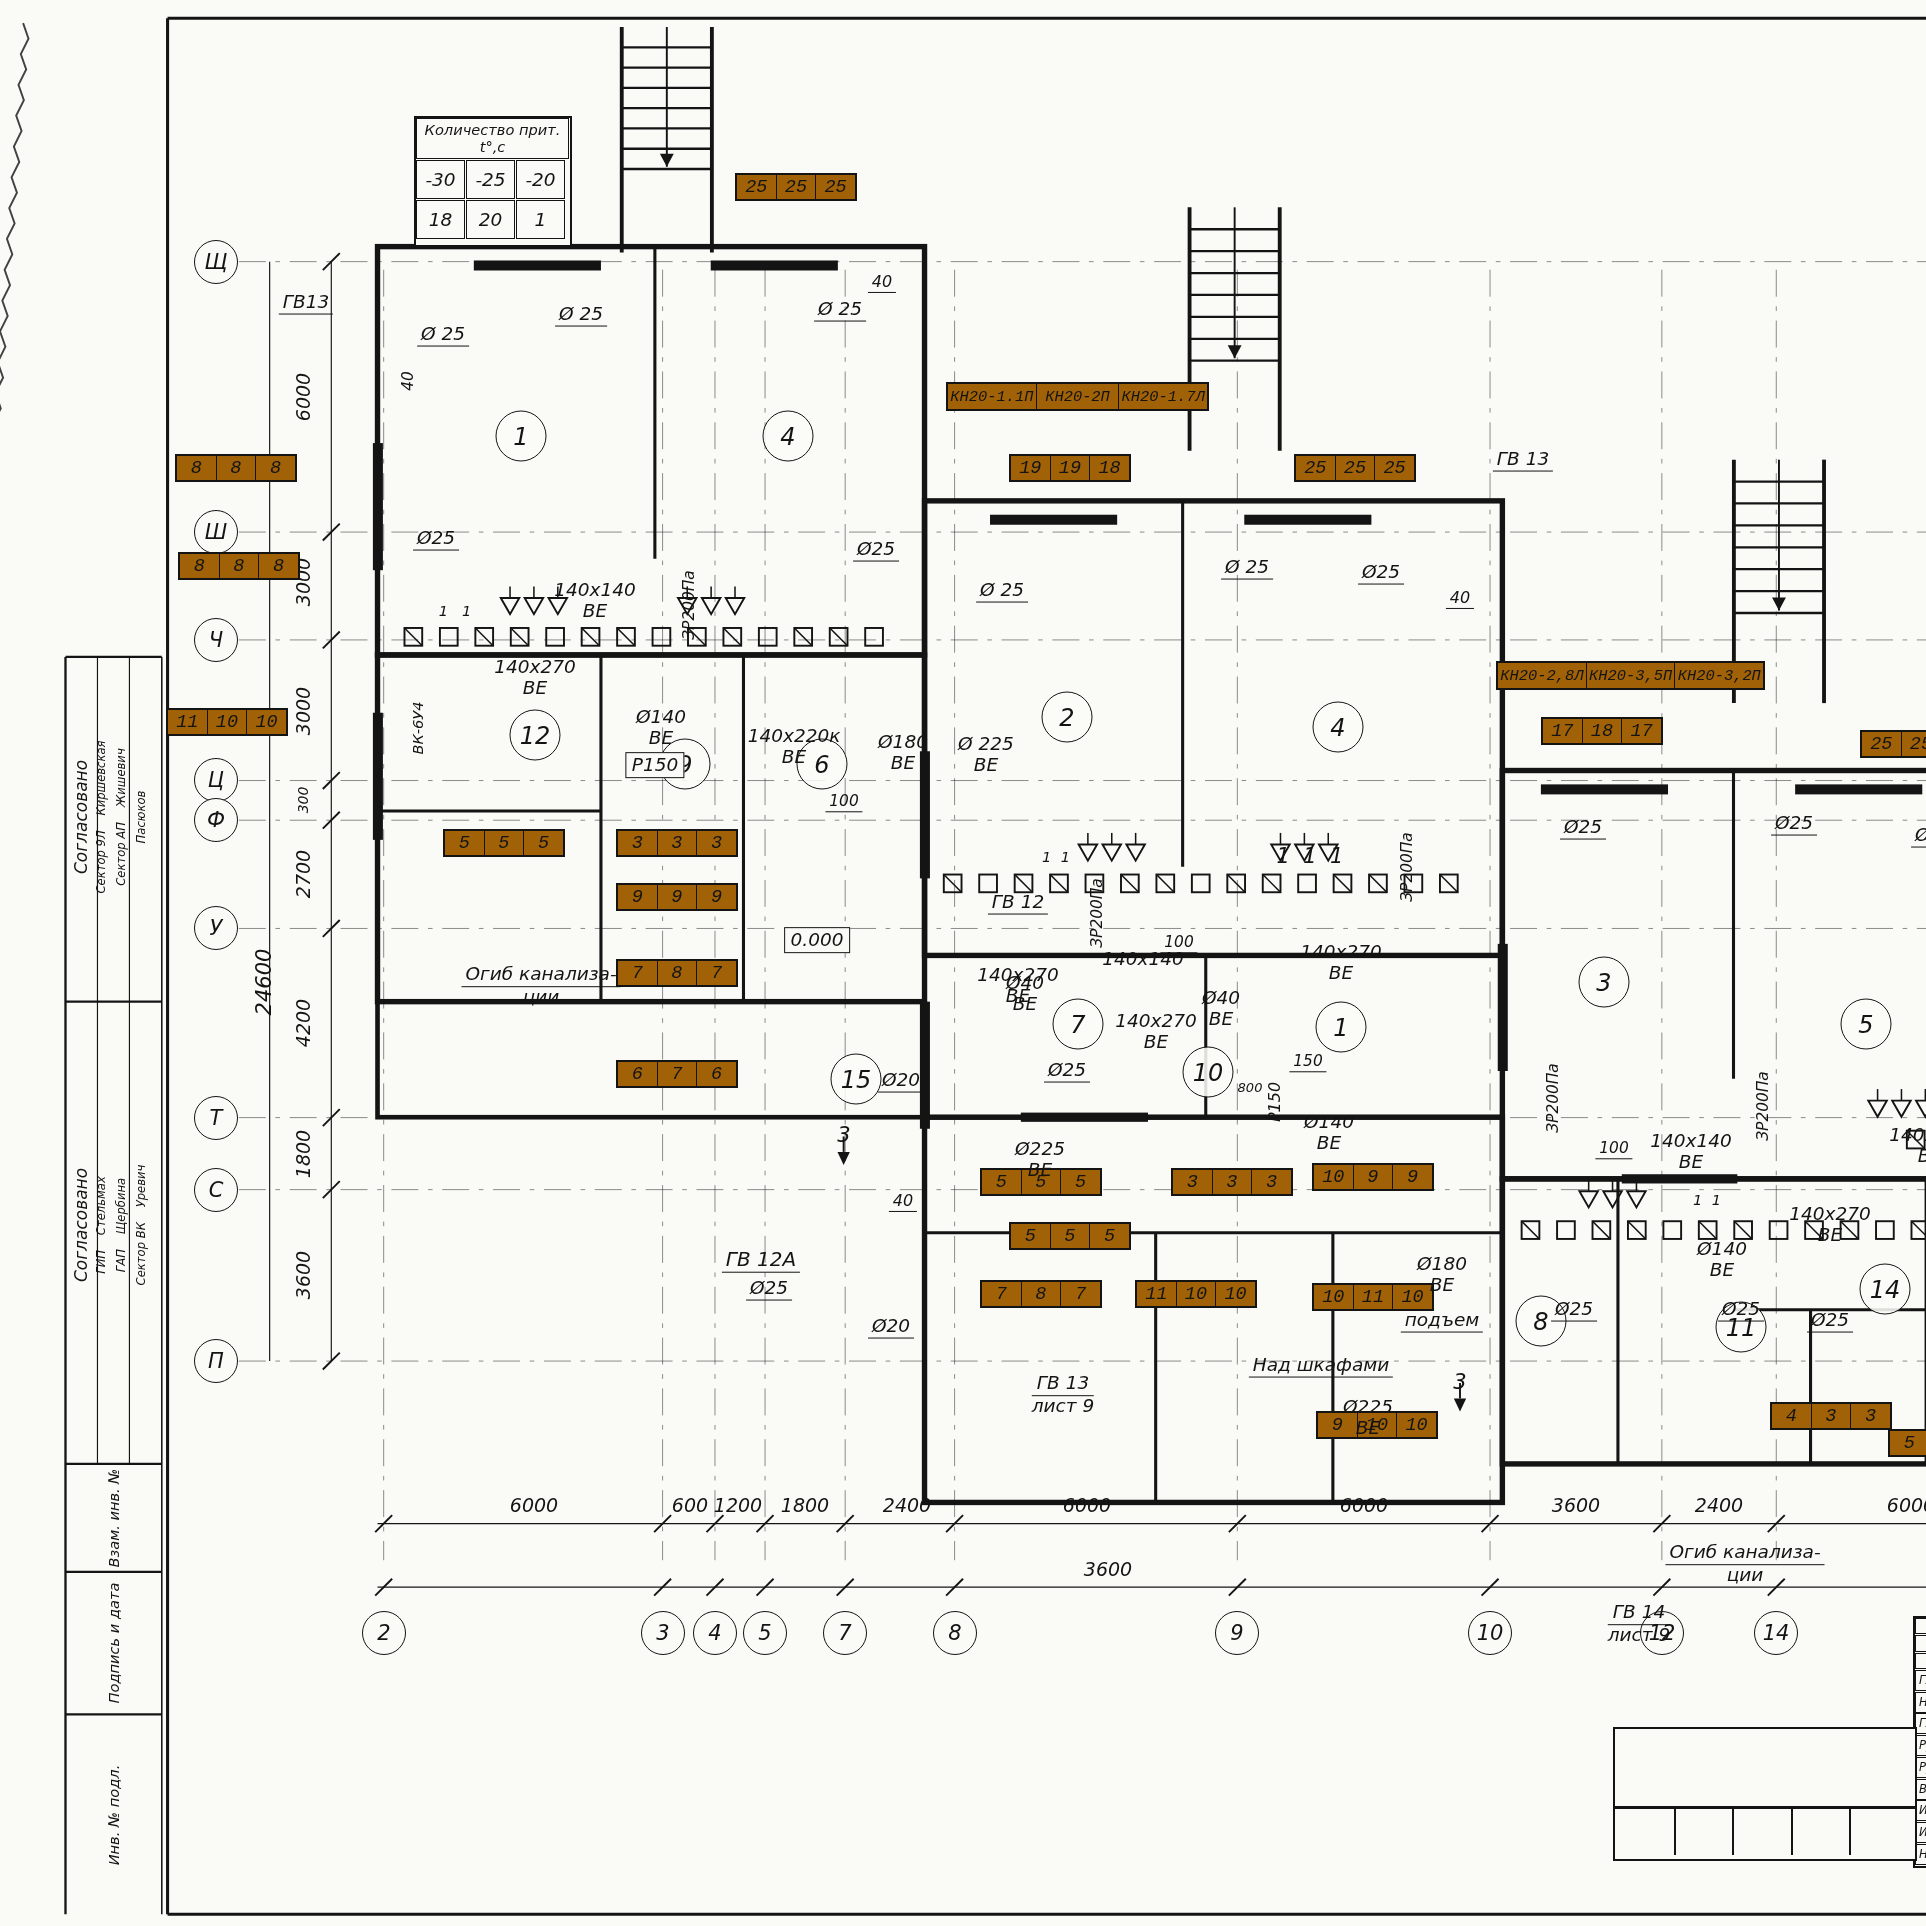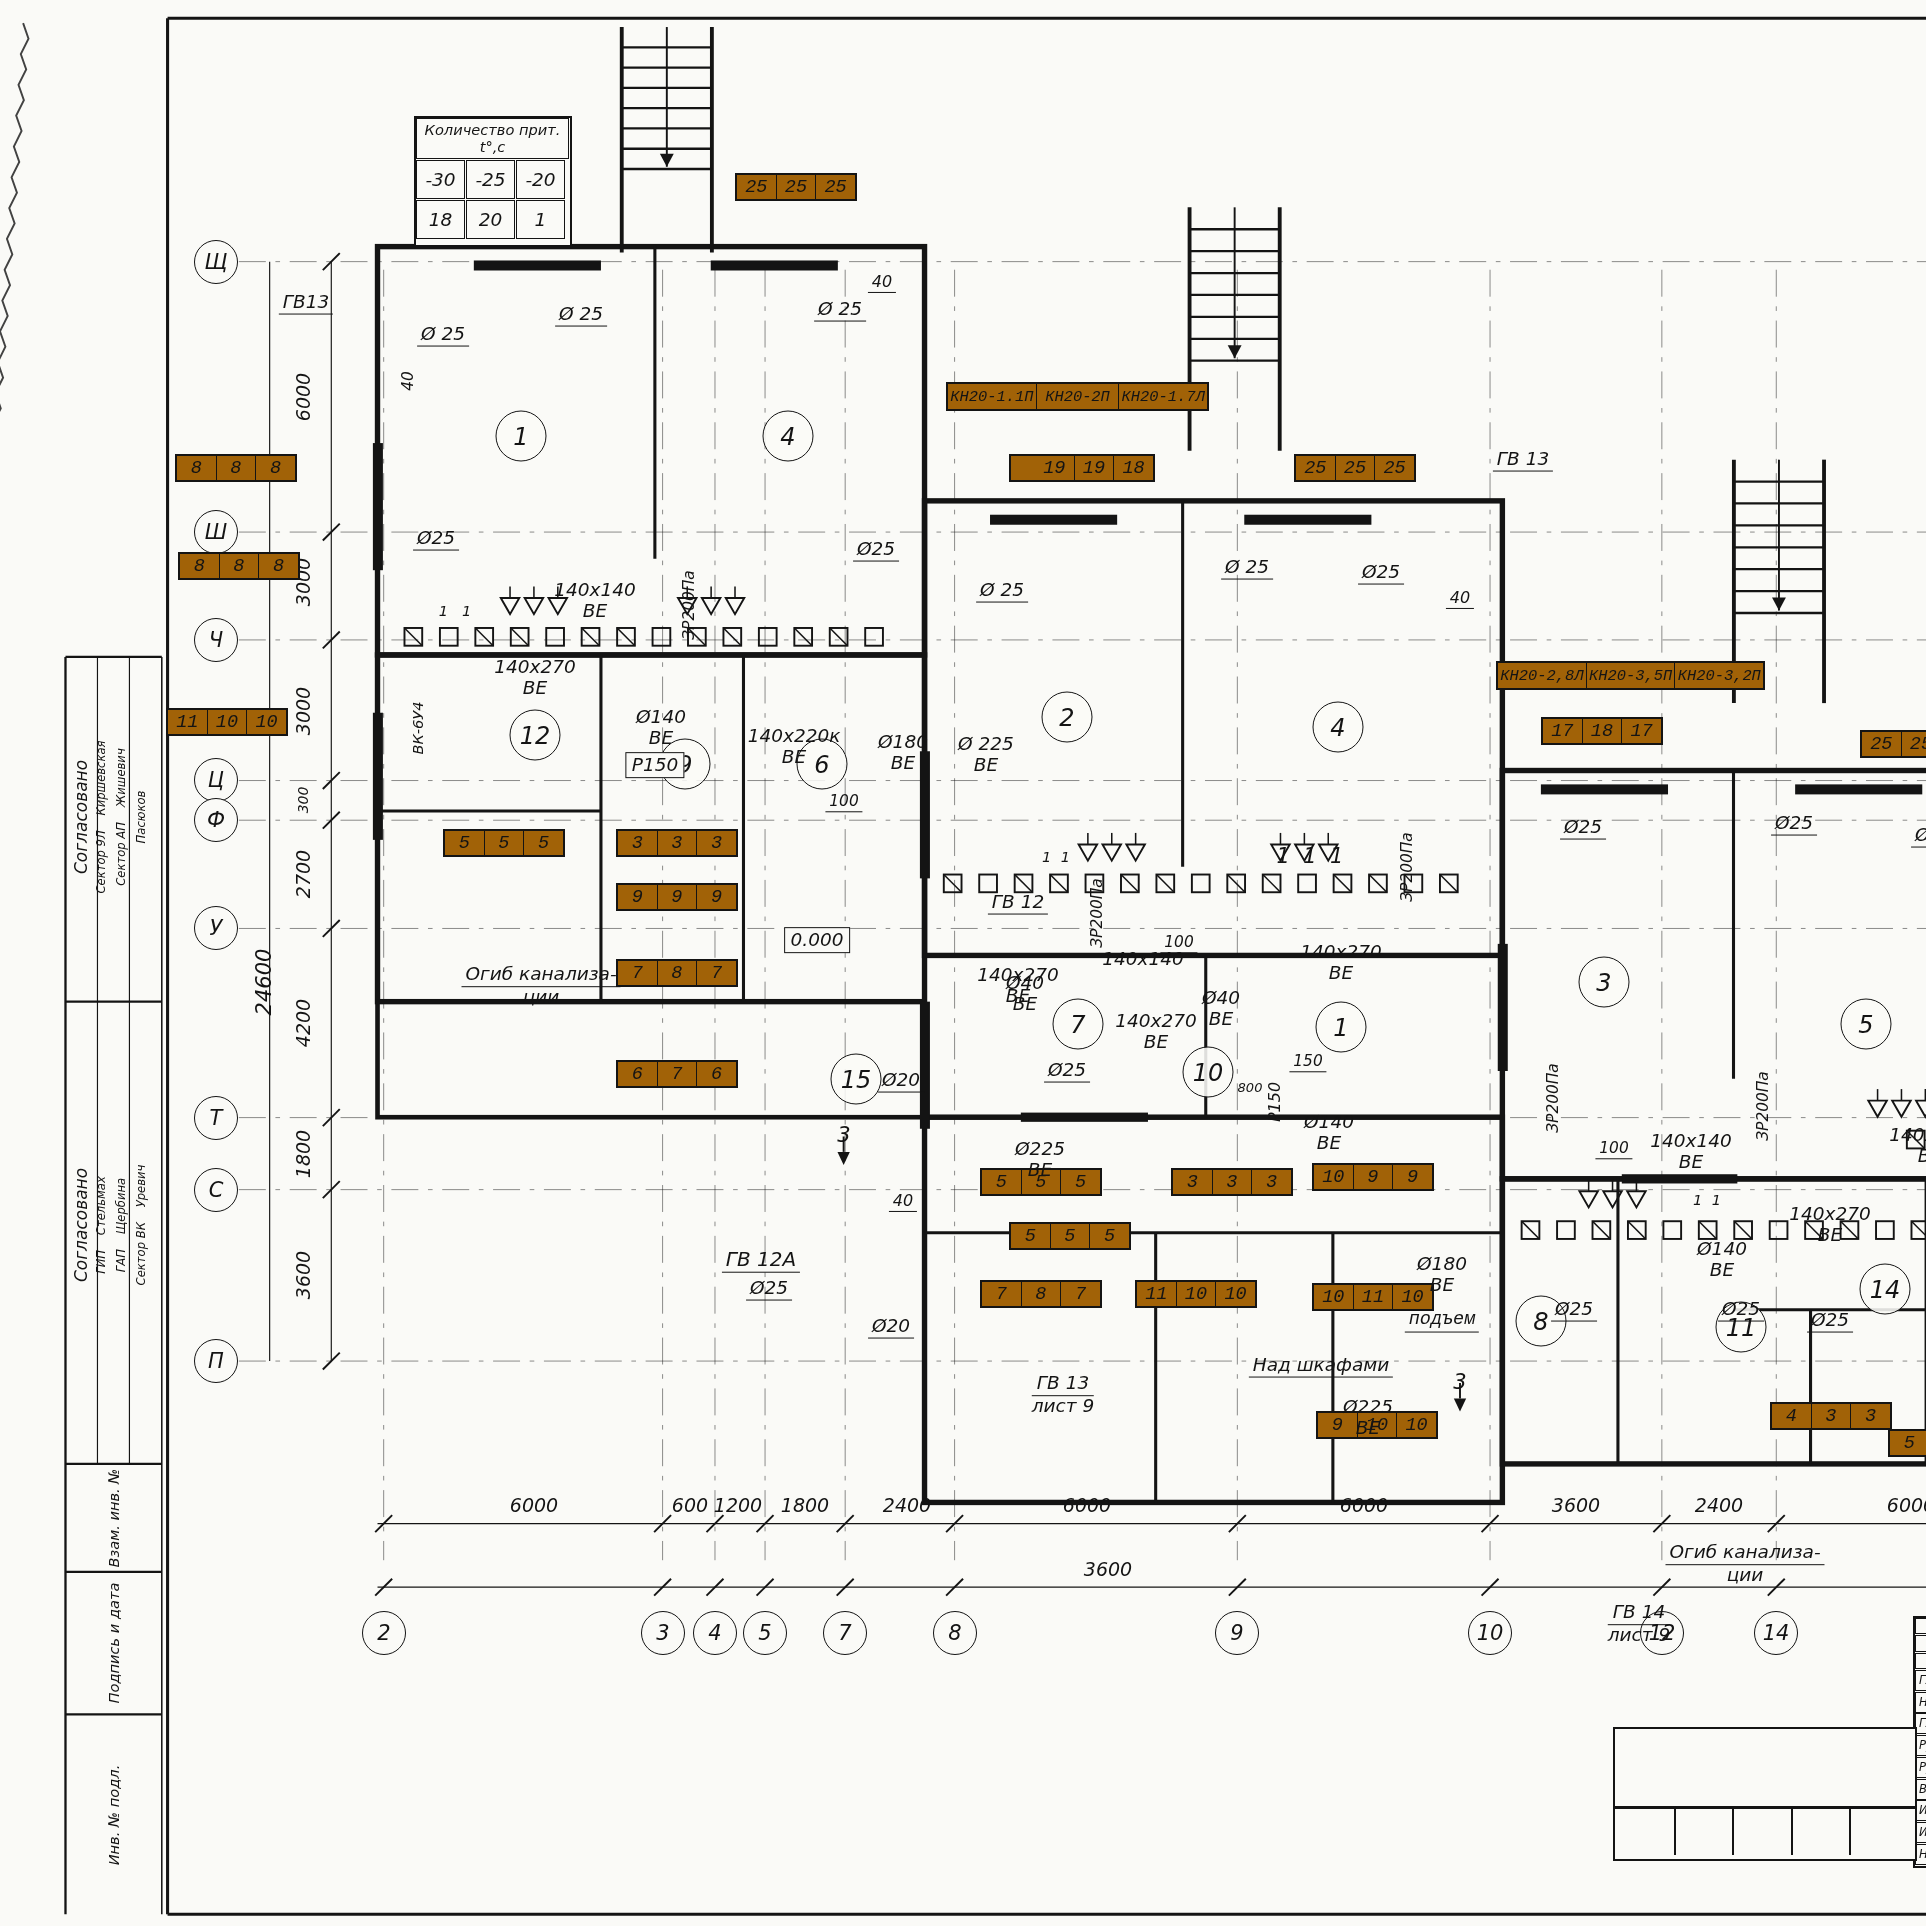--- a/index.html
+++ b/index.html
@@ -382,21 +382,21 @@
       <div class="lbl" style="left: 1364px; top: 1506px; font-size: 19px;">6000</div>
       <div class="lbl" style="left: 1576px; top: 1506px; font-size: 19px;">3600</div>
       <div class="lbl" style="left: 1719px; top: 1506px; font-size: 19px;">2400</div>
       <div class="lbl" style="left: 1911px; top: 1506px; font-size: 19px;">6000</div>
       <div class="lbl" style="left: 1108px; top: 1570px; font-size: 19px;">3600</div>
       <div class="nbox" style="left: 735px; top: 173px;">
         <div class="c">25</div>
         <div class="c">25</div>
         <div class="c">25</div>
       </div>
-      <div class="nbox" style="left: 1009px; top: 454px; padding-left: 24px;">
+      <div class="nbox" style="left: 1009px; top: 454px;">
         <div class="c">19</div>
         <div class="c">19</div>
         <div class="c">18</div>
       </div>
       <div class="nbox" style="left: 1294px; top: 454px;">
         <div class="c">25</div>
         <div class="c">25</div>
         <div class="c">25</div>
       </div>
       <div class="nbox" style="left: 175px; top: 454px;">
@@ -550,21 +550,21 @@
       <div class="lbl rot" style="left: 1275px; top: 1102px; font-size: 16px;"><div>Р150</div></div>
       <div class="lbl rot" style="left: 418px; top: 728px; font-size: 14.6px;"><div>ВК-6У4</div></div>
       <div class="lbl rot" style="left: 690px; top: 605px; font-size: 15.4px;"><div>ЗР200Па</div></div>
       <div class="lbl rot" style="left: 1098px; top: 913px; font-size: 15.4px;"><div>ЗР200Па</div></div>
       <div class="lbl rot" style="left: 1408px; top: 867px; font-size: 15.4px;"><div>ЗР200Па</div></div>
       <div class="lbl rot" style="left: 1554px; top: 1098px; font-size: 15.4px;"><div>ЗР200Па</div></div>
       <div class="lbl rot" style="left: 1764px; top: 1106px; font-size: 15.4px;"><div>ЗР200Па</div></div>
       <div class="lbl" style="left: 1040px; top: 1160px; font-size: 18.5px;"><div>Ø225</div><div>ВЕ</div></div>
       <div class="lbl" style="left: 1368px; top: 1418px; font-size: 18.5px;"><div>Ø225</div><div>ВЕ</div></div>
       <div class="lbl" style="left: 1442px; top: 1275px; font-size: 18.5px;"><div>Ø180</div><div>ВЕ</div></div>
-      <div class="lbl" style="left: 1442px; top: 1321px; font-size: 18.5px; font-family: Liberation Mono, monospace;"><div class="l1u">подъем</div></div>
+      <div class="lbl" style="left: 1442px; top: 1321px; font-size: 18.5px;"><div class="l1u">подъем</div></div>
       <div class="lbl" style="left: 1321px; top: 1366px; font-size: 18.5px;"><div class="l1u">Над шкафами</div></div>
       <div class="lbl" style="left: 1722px; top: 1260px; font-size: 18.5px;"><div>Ø140</div><div>ВЕ</div></div>
       <div class="lbl" style="left: 1691px; top: 1152px; font-size: 18.5px;"><div>140х140</div><div>ВЕ</div></div>
       <div class="lbl" style="left: 1830px; top: 1225px; font-size: 18.5px;"><div>140х270</div><div>ВЕ</div></div>
       <div class="lbl" style="left: 1930px; top: 1146px; font-size: 18.5px;"><div>140х270</div><div>ВЕ</div></div>
       <div class="lbl" style="left: 1574px; top: 1310px; font-size: 18.5px;"><div class="l1u">Ø25</div></div>
       <div class="lbl" style="left: 1741px; top: 1310px; font-size: 18.5px;"><div class="l1u">Ø25</div></div>
       <div class="lbl" style="left: 1830px; top: 1321px; font-size: 18.5px;"><div class="l1u">Ø25</div></div>
       <div class="lbl" style="left: 844px; top: 803px; font-size: 15.4px;"><div class="l1u">100</div></div>
       <div class="lbl" style="left: 1179px; top: 944px; font-size: 15.4px;"><div class="l1u">100</div></div>

